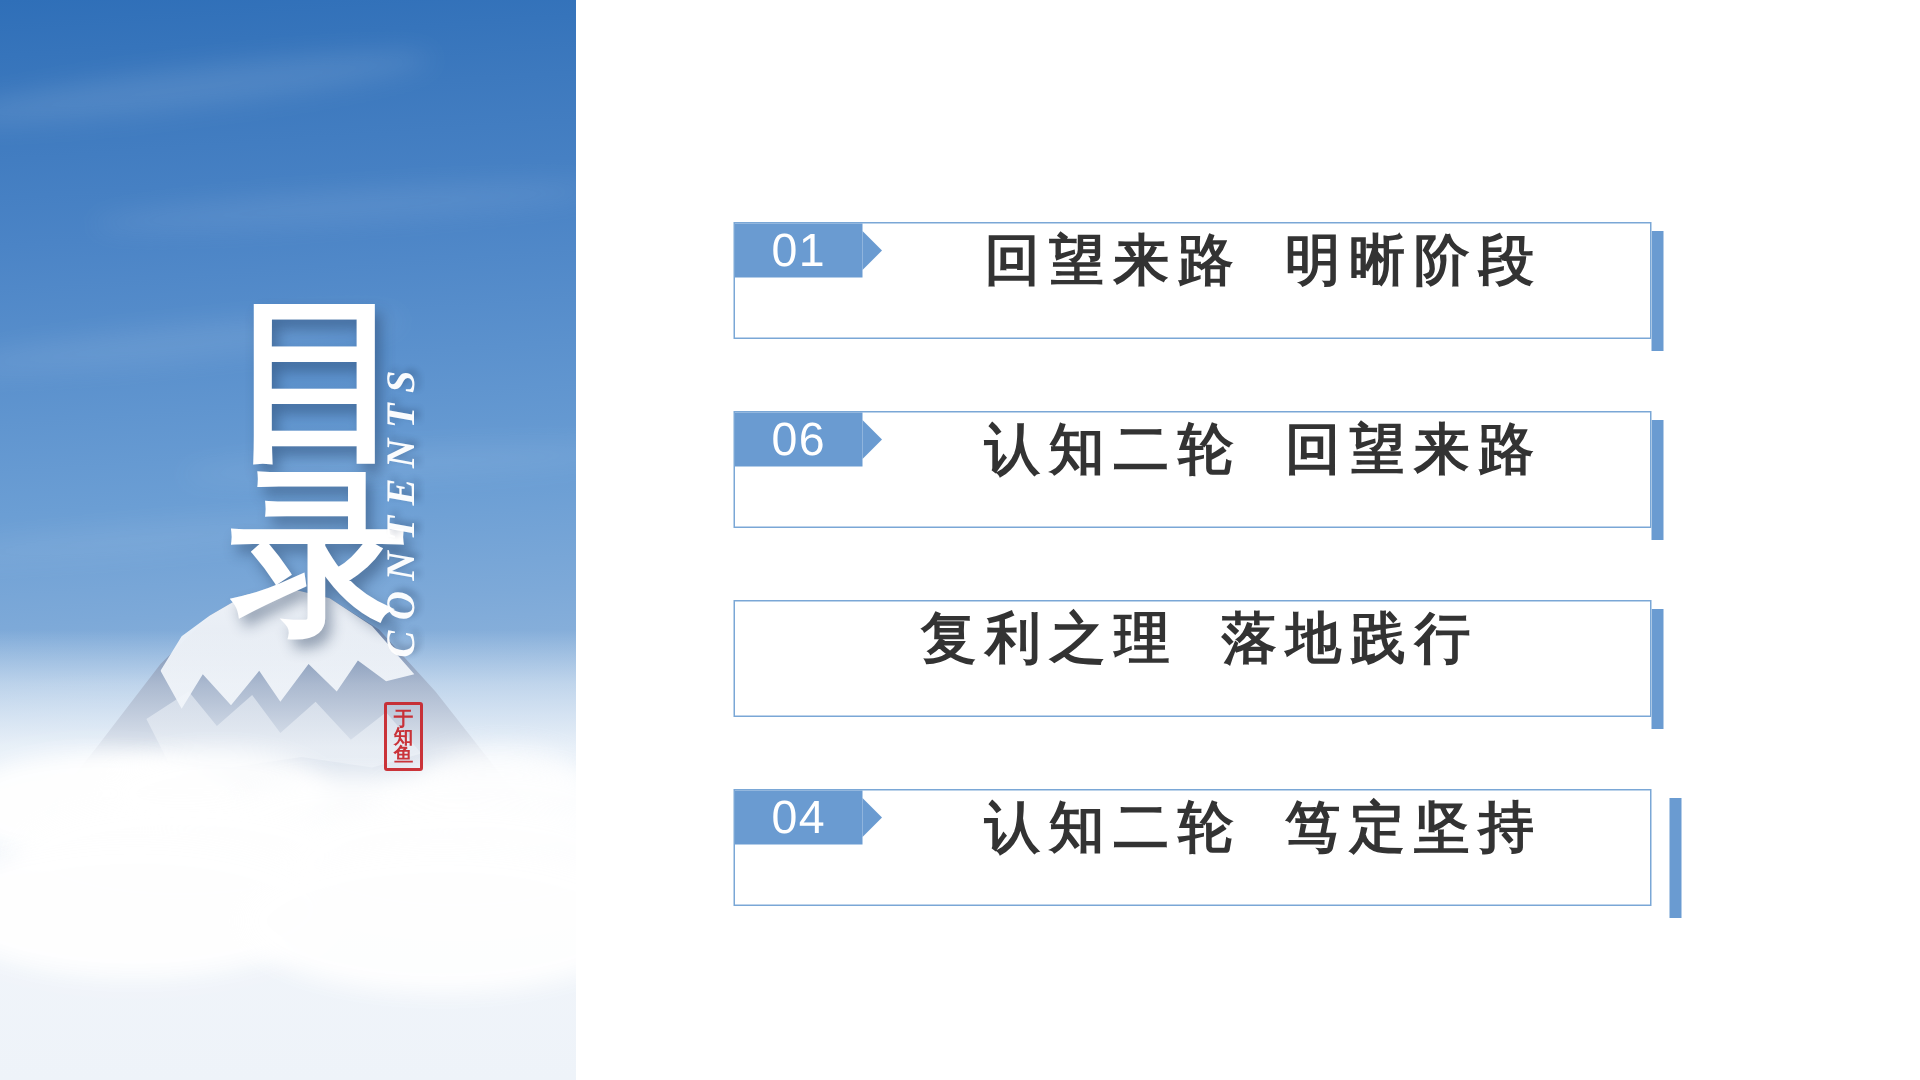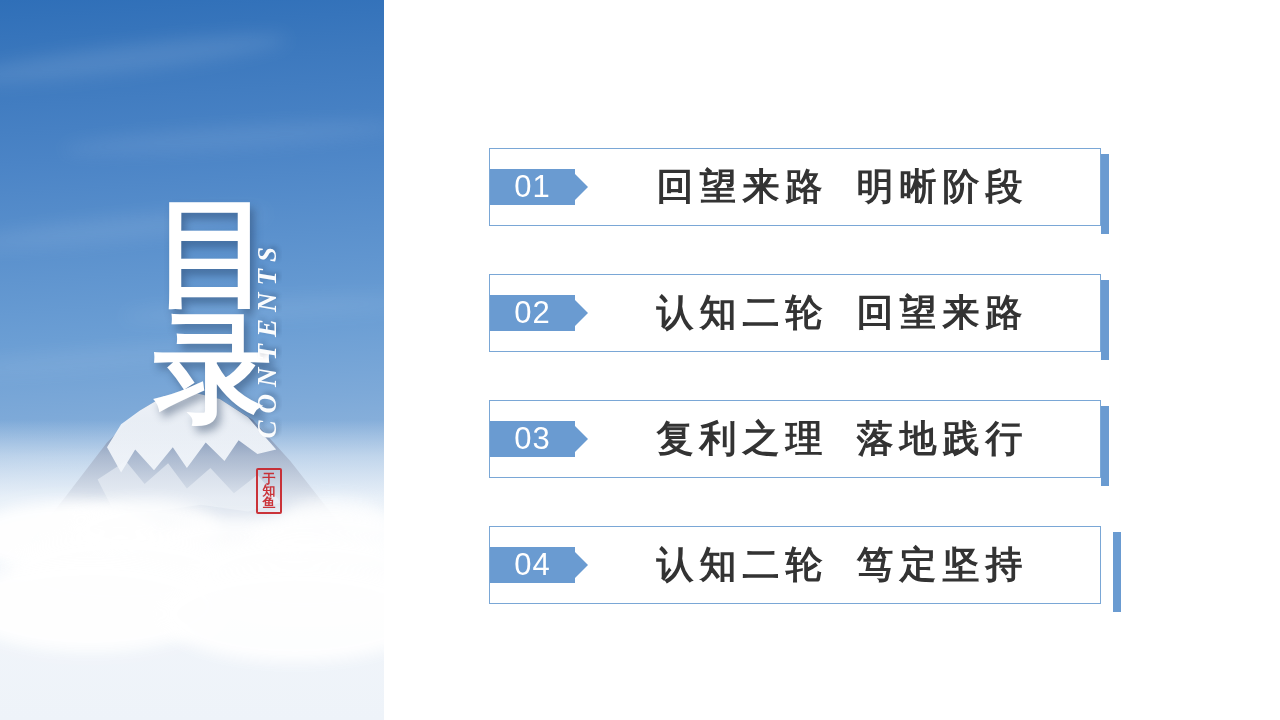--- a/index.html
+++ b/index.html
@@ -229,21 +229,21 @@
   .row-panel {
     position: absolute;
     left: 0;
     top: 0;
     width: 612px;
     height: 78px;
     box-sizing: border-box;
     background: #ffffff;
     border: 1px solid #7aa7d6;
     display: flex;
-    align-items: center;
+    align-items: flex-start;
   }
   
   .row-num {
     position: relative;
     flex: 0 0 85px;
     background: #6a9bd1;
     display: flex;
     align-items: center;
     justify-content: center;
     color: #ffffff;
@@ -331,29 +331,28 @@
       <div class="row-bar"></div>
       <div class="row-panel">
         <div class="row-num">01</div>
         <div class="row-text">回望来路 明晰阶段</div>
       </div>
     </div>
 
     <div class="menu-row">
       <div class="row-bar"></div>
       <div class="row-panel">
-        <div class="row-num">02</div>
+        <div class="row-num">06</div>
         <div class="row-text">认知二轮 回望来路</div>
       </div>
     </div>
 
     <div class="menu-row">
       <div class="row-bar"></div>
       <div class="row-panel">
-        <div class="row-num">03</div>
         <div class="row-text">复利之理 落地践行</div>
       </div>
     </div>
 
     <div class="menu-row">
       <div class="row-bar"></div>
       <div class="row-panel">
         <div class="row-num">04</div>
         <div class="row-text">认知二轮 笃定坚持</div>
       </div>

